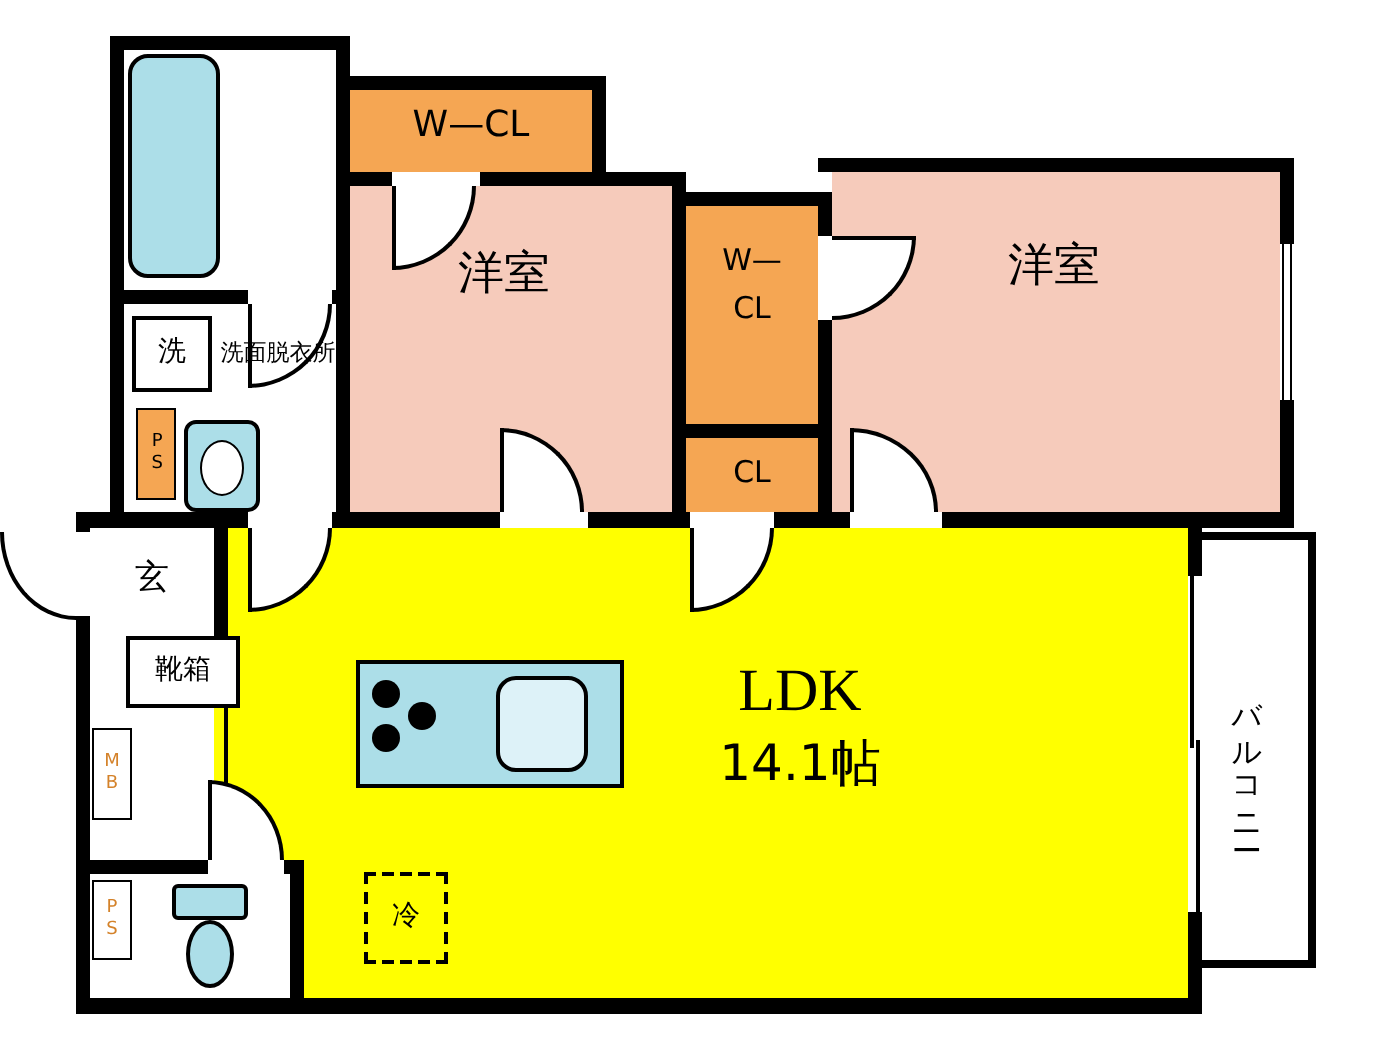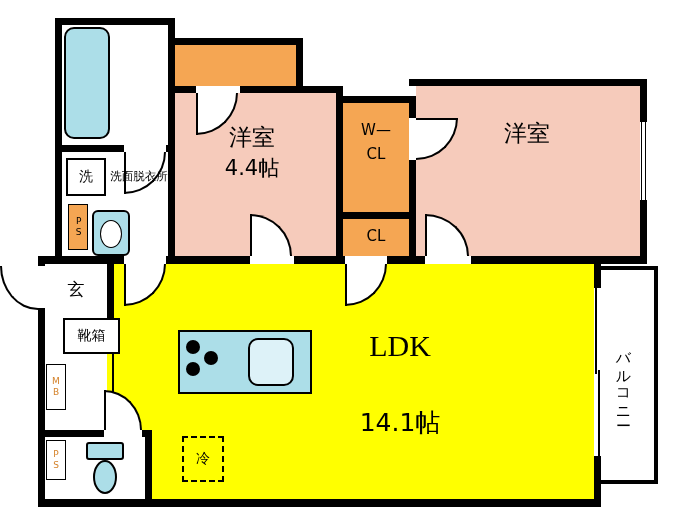--- a/index.html
+++ b/index.html
@@ -119,27 +119,27 @@
   <div class="abs fixture" style="left:93px;top:460px;width:24px;height:34px;border-radius:50%;"></div>
   <div class="abs fixture" style="left:178px;top:330px;width:134px;height:64px;"></div>
   <div class="abs burner" style="left:186px;top:340px;width:14px;height:14px;"></div>
   <div class="abs burner" style="left:186px;top:362px;width:14px;height:14px;"></div>
   <div class="abs burner" style="left:204px;top:351px;width:14px;height:14px;"></div>
   <div class="abs" style="left:248px;top:338px;width:46px;height:48px;background:#ddf2f8;border:2px solid #000;border-radius:10px;"></div>
   <div class="abs lbl" style="left:182px;top:436px;width:42px;height:46px;border:2px dashed #000;">
     <span style="font-size:14px;">冷</span>
   </div>
 
+  <div class="abs lbl" style="left:168px;top:50px;width:135px;height:26px;font-size:18px;">W—CL</div>
   <div class="abs lbl" style="left:168px;top:122px;width:168px;height:30px;font-size:23px;">洋室</div>
-  <div class="abs lbl" style="left:168px;top:154px;width:168px;height:28px;font-size:21px;">4.4帖</div>
   <div class="abs lbl" style="left:343px;top:118px;width:66px;height:24px;font-size:15px;">W—</div>
   <div class="abs lbl" style="left:343px;top:142px;width:66px;height:24px;font-size:15px;">CL</div>
   <div class="abs lbl" style="left:343px;top:224px;width:66px;height:24px;font-size:15px;">CL</div>
   <div class="abs lbl" style="left:427px;top:118px;width:200px;height:30px;font-size:23px;">洋室</div>
   <div class="abs lbl" style="left:300px;top:328px;width:200px;height:36px;font-size:30px;font-family:Liberation Serif, serif;">LDK</div>
-  <div class="abs lbl" style="left:300px;top:366px;width:200px;height:32px;font-size:25px;margin-top:41px;">14.1帖</div>
+  <div class="abs lbl" style="left:300px;top:366px;width:200px;height:32px;font-size:25px;">14.1帖</div>
   <div class="abs lbl" style="left:608px;top:298px;width:30px;height:164px;">
     <span class="vtext" style="font-size:15px;">バルコニー</span>
   </div>
   <div class="abs lbl" style="left:54px;top:278px;width:44px;height:24px;font-size:17px;">玄</div>
   <div class="abs lbl" style="left:108px;top:154px;width:62px;height:44px;font-size:11.5px;">洗面脱衣所</div>
 
 </div>
 
 </body></html>

